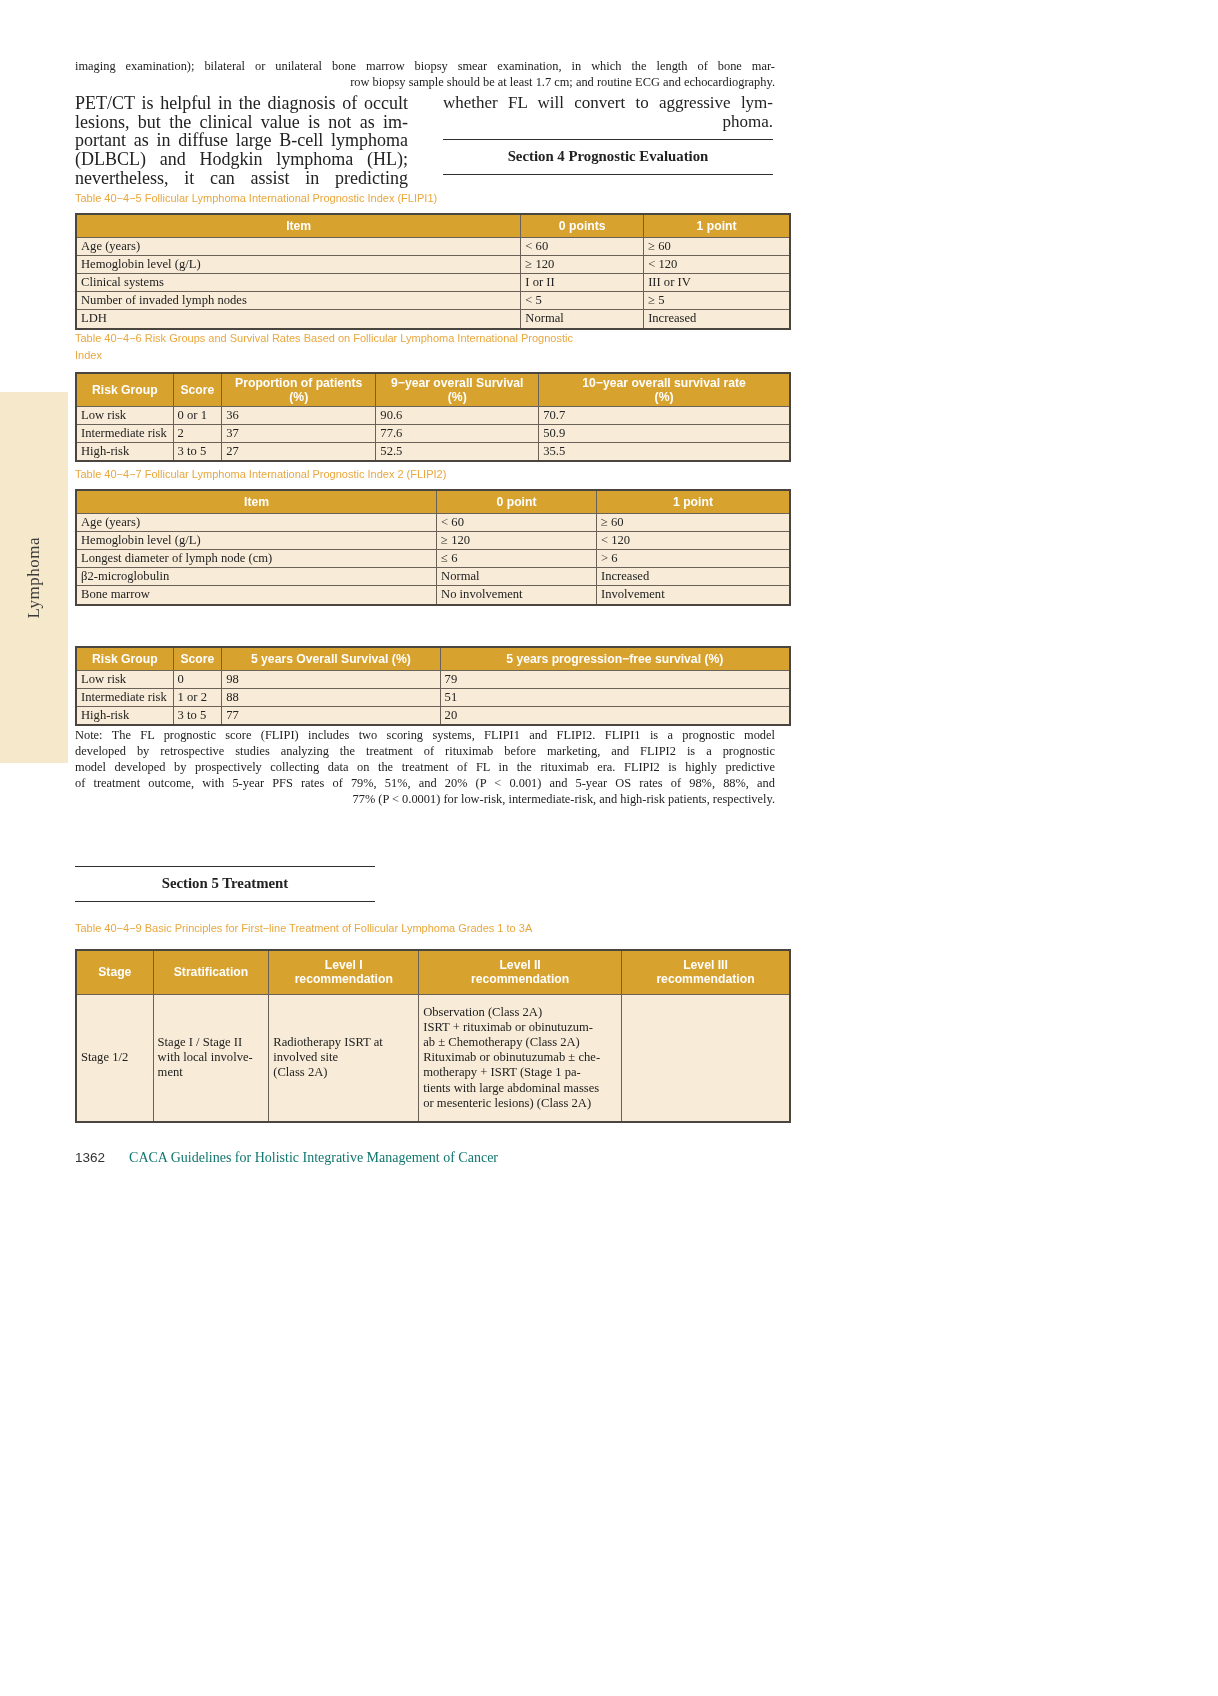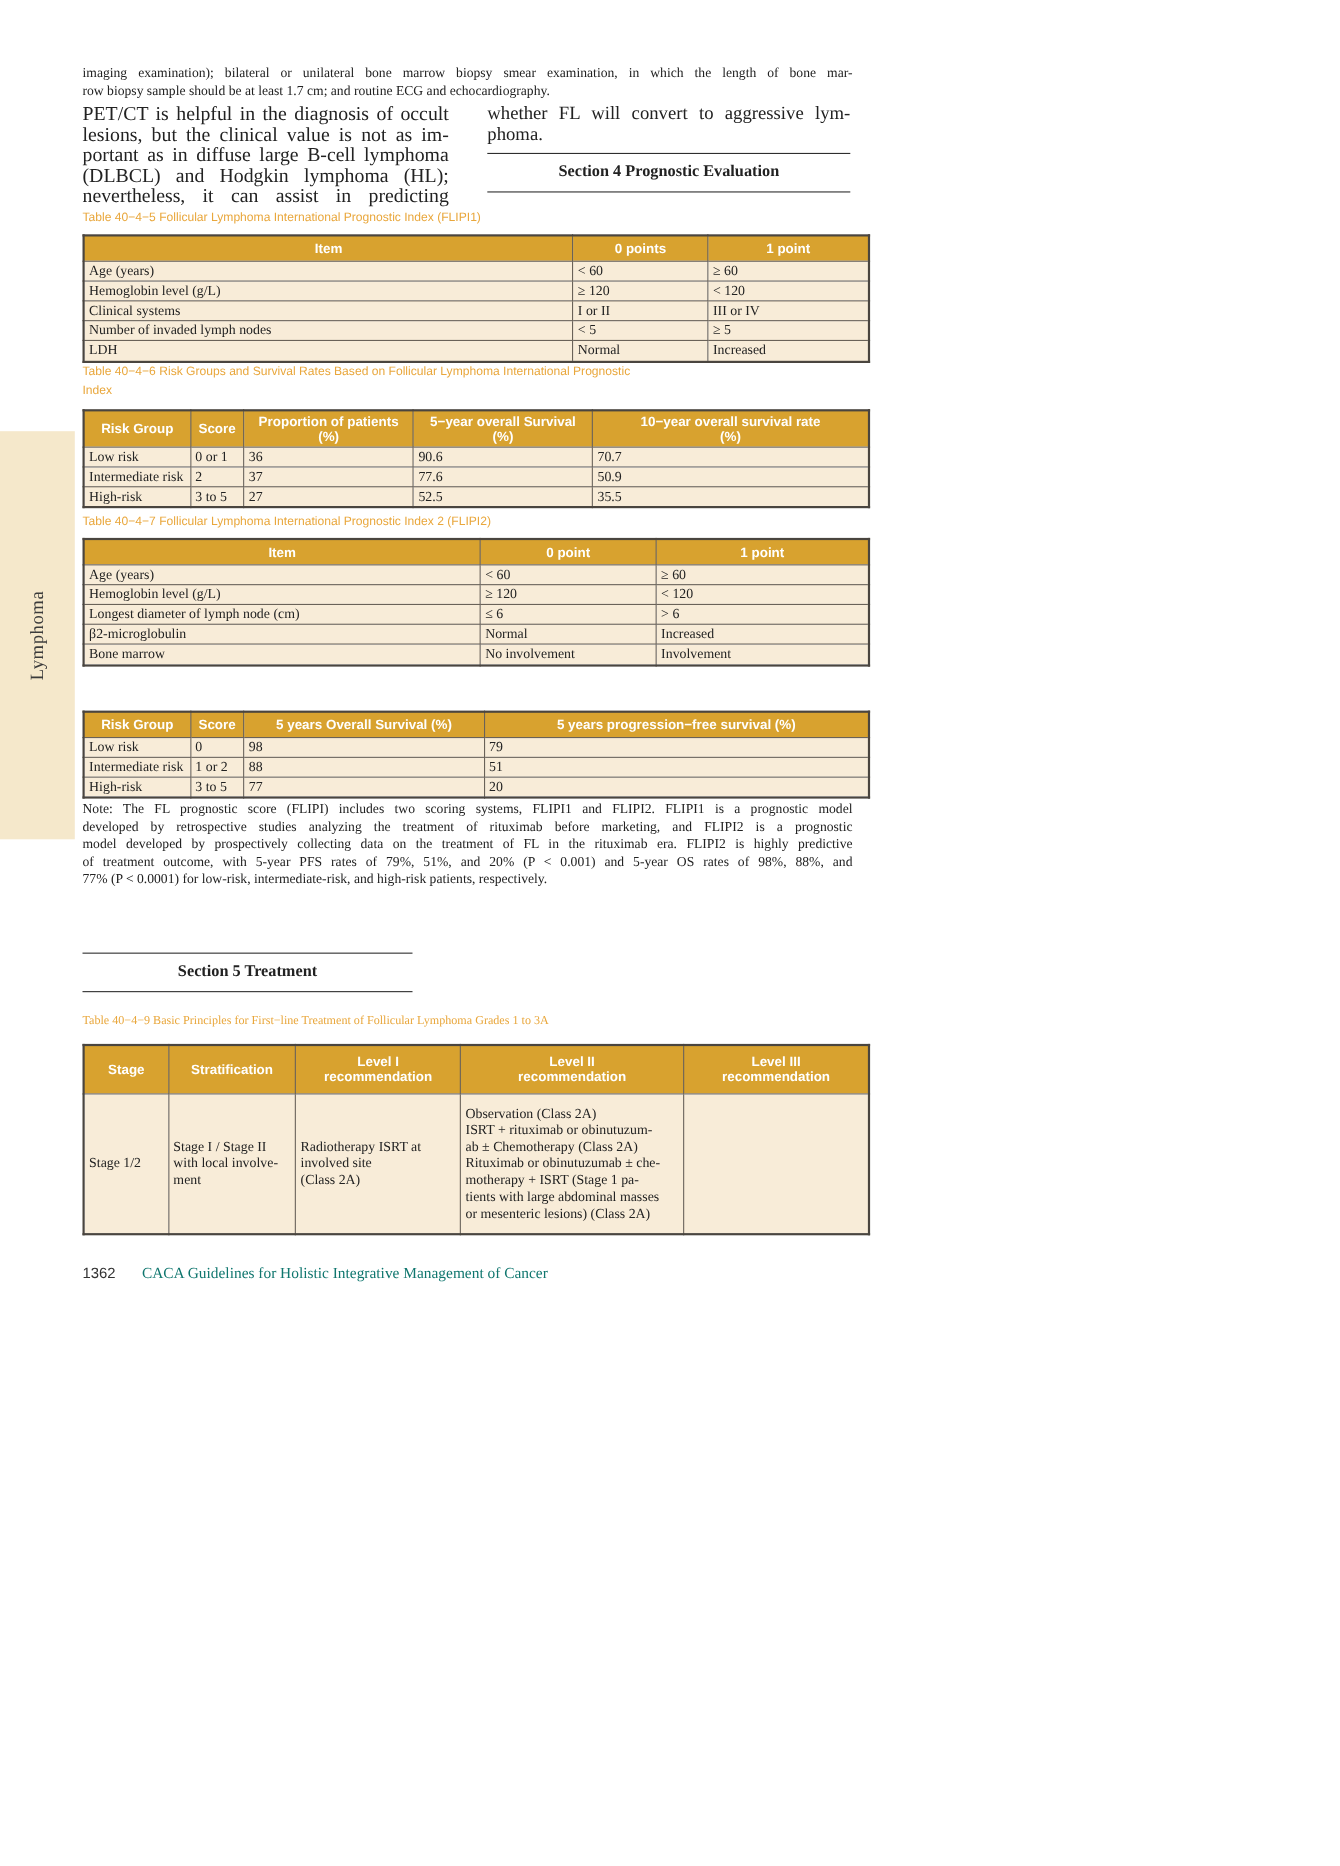--- a/index.html
+++ b/index.html
@@ -18,33 +18,33 @@
   
   .sidebar-tab{left:0;top:392px;width:68px;height:371px;background:var(--sidebar-bg);
     display:flex;align-items:center;justify-content:center;}
   .sidebar-label{writing-mode:vertical-rl;transform:rotate(180deg);
     font:17px "Liberation Serif",serif;color:#3b3b3b;letter-spacing:.5px;}
 
   
   .topblock{left:75px;top:59px;width:700px;font-size:12.4px;line-height:15.7px;}
   .leftcol{left:75px;top:94px;width:333px;font-size:18px;line-height:18.7px;}
   .rightcol{left:443px;top:94px;width:330px;font-size:17px;line-height:18.7px;}
-  .tline{white-space:normal;}
+  .tline{white-space:normal;text-align:right;}
   .tline.just{text-align:justify;text-align-last:justify;}
 
   .section-head{display:flex;flex-direction:column;}
   .section-head .rule{border-top:1.6px solid #2e2e2e;height:0;}
   .section-head .sh-text{text-align:center;font-weight:bold;font-size:14.8px;padding:8px 0 9px 0;}
   #sec4{left:443px;top:139px;width:330px;}
   #sec5{left:75px;top:866px;width:300px;}
 
   .tbl-title{width:700px;left:75px;text-align:left;color:var(--table-title);
     font-family:"Liberation Sans",sans-serif;font-size:11px;line-height:17px;white-space:pre-line;}
   #title5{top:190px;} #title6{top:330px;} #title7{top:466px;}
-  #title8{top:606px;} #title9{top:920px;font-family:Liberation Serif, serif;}
+  #title8{top:606px;} #title9{top:920px;}
 
   table{border-collapse:collapse;table-layout:fixed;width:716px;left:75px;
     border:2px solid #4a453f;}
   th{background:var(--table-header-bg);color:#ffffff;
     font:bold 12.2px/14px "Liberation Sans",sans-serif;
     border:1px solid var(--border);padding:1px 3px;text-align:center;
     vertical-align:middle;white-space:pre-line;}
   td{background:var(--table-row-bg);font-size:12.6px;line-height:15.2px;
     border:1px solid var(--border);padding:1px 4px;text-align:left;
     vertical-align:middle;white-space:pre-line;overflow:hidden;}
@@ -148,21 +148,21 @@
         <col style="width: 21.6%;">
         <col style="width: 22.8%;">
         <col style="width: 35.2%;">
       </colgroup>
       <thead>
         <tr>
           <th>Risk Group</th>
           <th>Score</th>
           <th>Proportion of patients
 (%)</th>
-          <th>5−year overall Survival
+          <th>9−year overall Survival
 (%)</th>
           <th>10−year overall survival rate
 (%)</th>
         </tr>
       </thead>
       <tbody>
         <tr>
           <td>Low risk</td>
           <td>0 or 1</td>
           <td>36</td>

